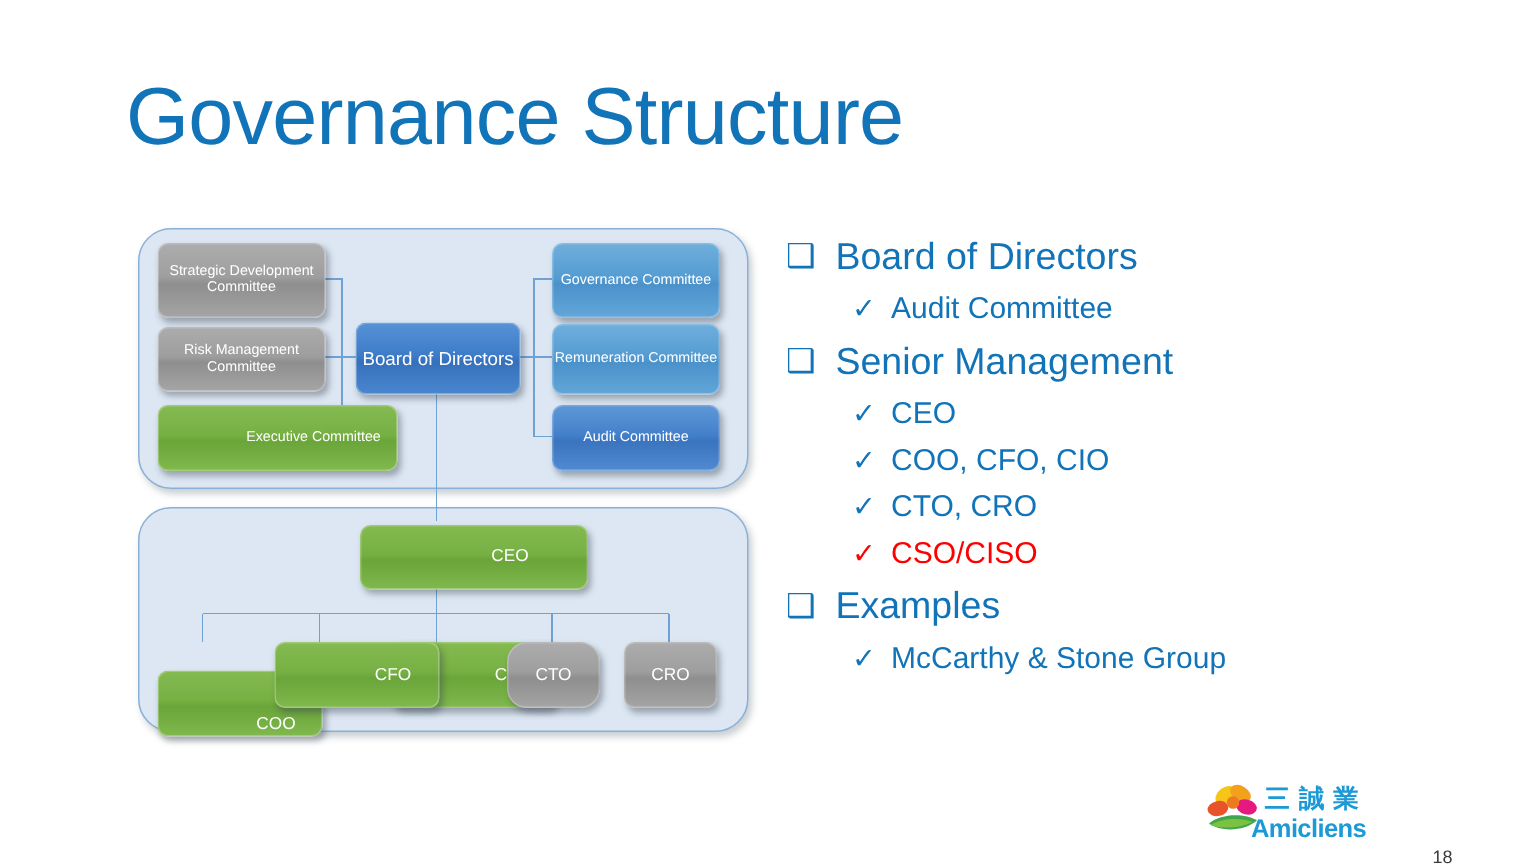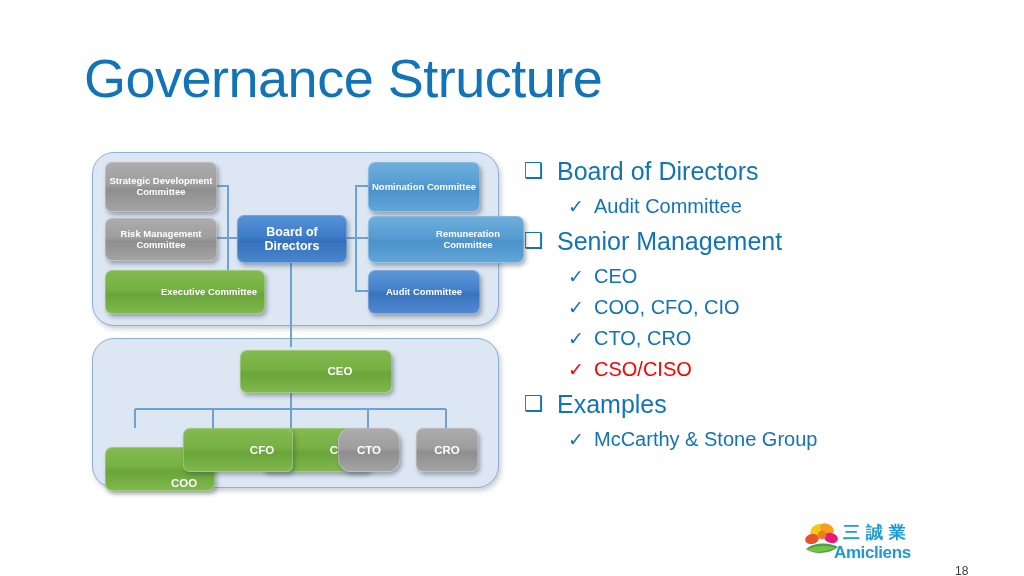--- a/index.html
+++ b/index.html
@@ -25,21 +25,21 @@
   #panel-top{left:92px;top:152px;width:405px;height:172px;}
   #panel-bottom{left:92px;top:338px;width:405px;height:148px;}
 
   
   .wires{position:absolute;left:0;top:0;width:1024px;height:576px;pointer-events:none;}
 
   
   .node{
     position:absolute;border-radius:7px;color:#ffffff;
     display:flex;align-items:center;justify-content:center;text-align:center;
-    font-weight:bold;line-height:1.12;
+    font-weight:normal;line-height:1.12;
     box-shadow:2px 3px 4px rgba(60,70,80,.42);
     border:1px solid rgba(255,255,255,.25);
     z-index:3;
   }
   .n-sm{font-size:9.5px;}
   .n-md{font-size:11.5px;}
   .n-lg{font-size:12.5px;}
   .grey{background:linear-gradient(180deg,#ACACAC 0%,#9E9E9E 45%,#8E8E8E 55%,#A4A4A4 100%);}
   .green{background:linear-gradient(180deg,#84BA50 0%,#76B043 45%,#6AA53A 55%,#7FB84C 100%);padding-left:48px;}
   .blue-dark{background:linear-gradient(180deg,#5591D6 0%,#3E7CC8 45%,#3570BC 55%,#4A86CE 100%);}
@@ -115,24 +115,24 @@
 
   <div class="node green n-sm" style="left:105px;top:270px;width:110px;height:42px;">
     <span>Executive Committee</span>
   </div>
 
   <div class="node blue-dark n-lg" style="left:237px;top:215px;width:108px;height:46px;">
     <span>Board of Directors</span>
   </div>
 
   <div class="node blue-light n-sm" style="left:368px;top:162px;width:110px;height:48px;">
-    <span>Nomination Committee</span>
-  </div>
-
-  <div class="node blue-light n-sm" style="left:368px;top:216px;width:110px;height:45px;padding-left:44px;">
+    <span>Governance Committee</span>
+  </div>
+
+  <div class="node blue-light n-sm" style="left:368px;top:216px;width:110px;height:45px;">
     <span>Remuneration Committee</span>
   </div>
 
   <div class="node blue-audit n-sm" style="left:368px;top:270px;width:110px;height:42px;">
     <span>Audit Committee</span>
   </div>
 
   <div class="node green n-md" style="left:240px;top:350px;width:102px;height:41px;">
     <span>CEO</span>
   </div>

